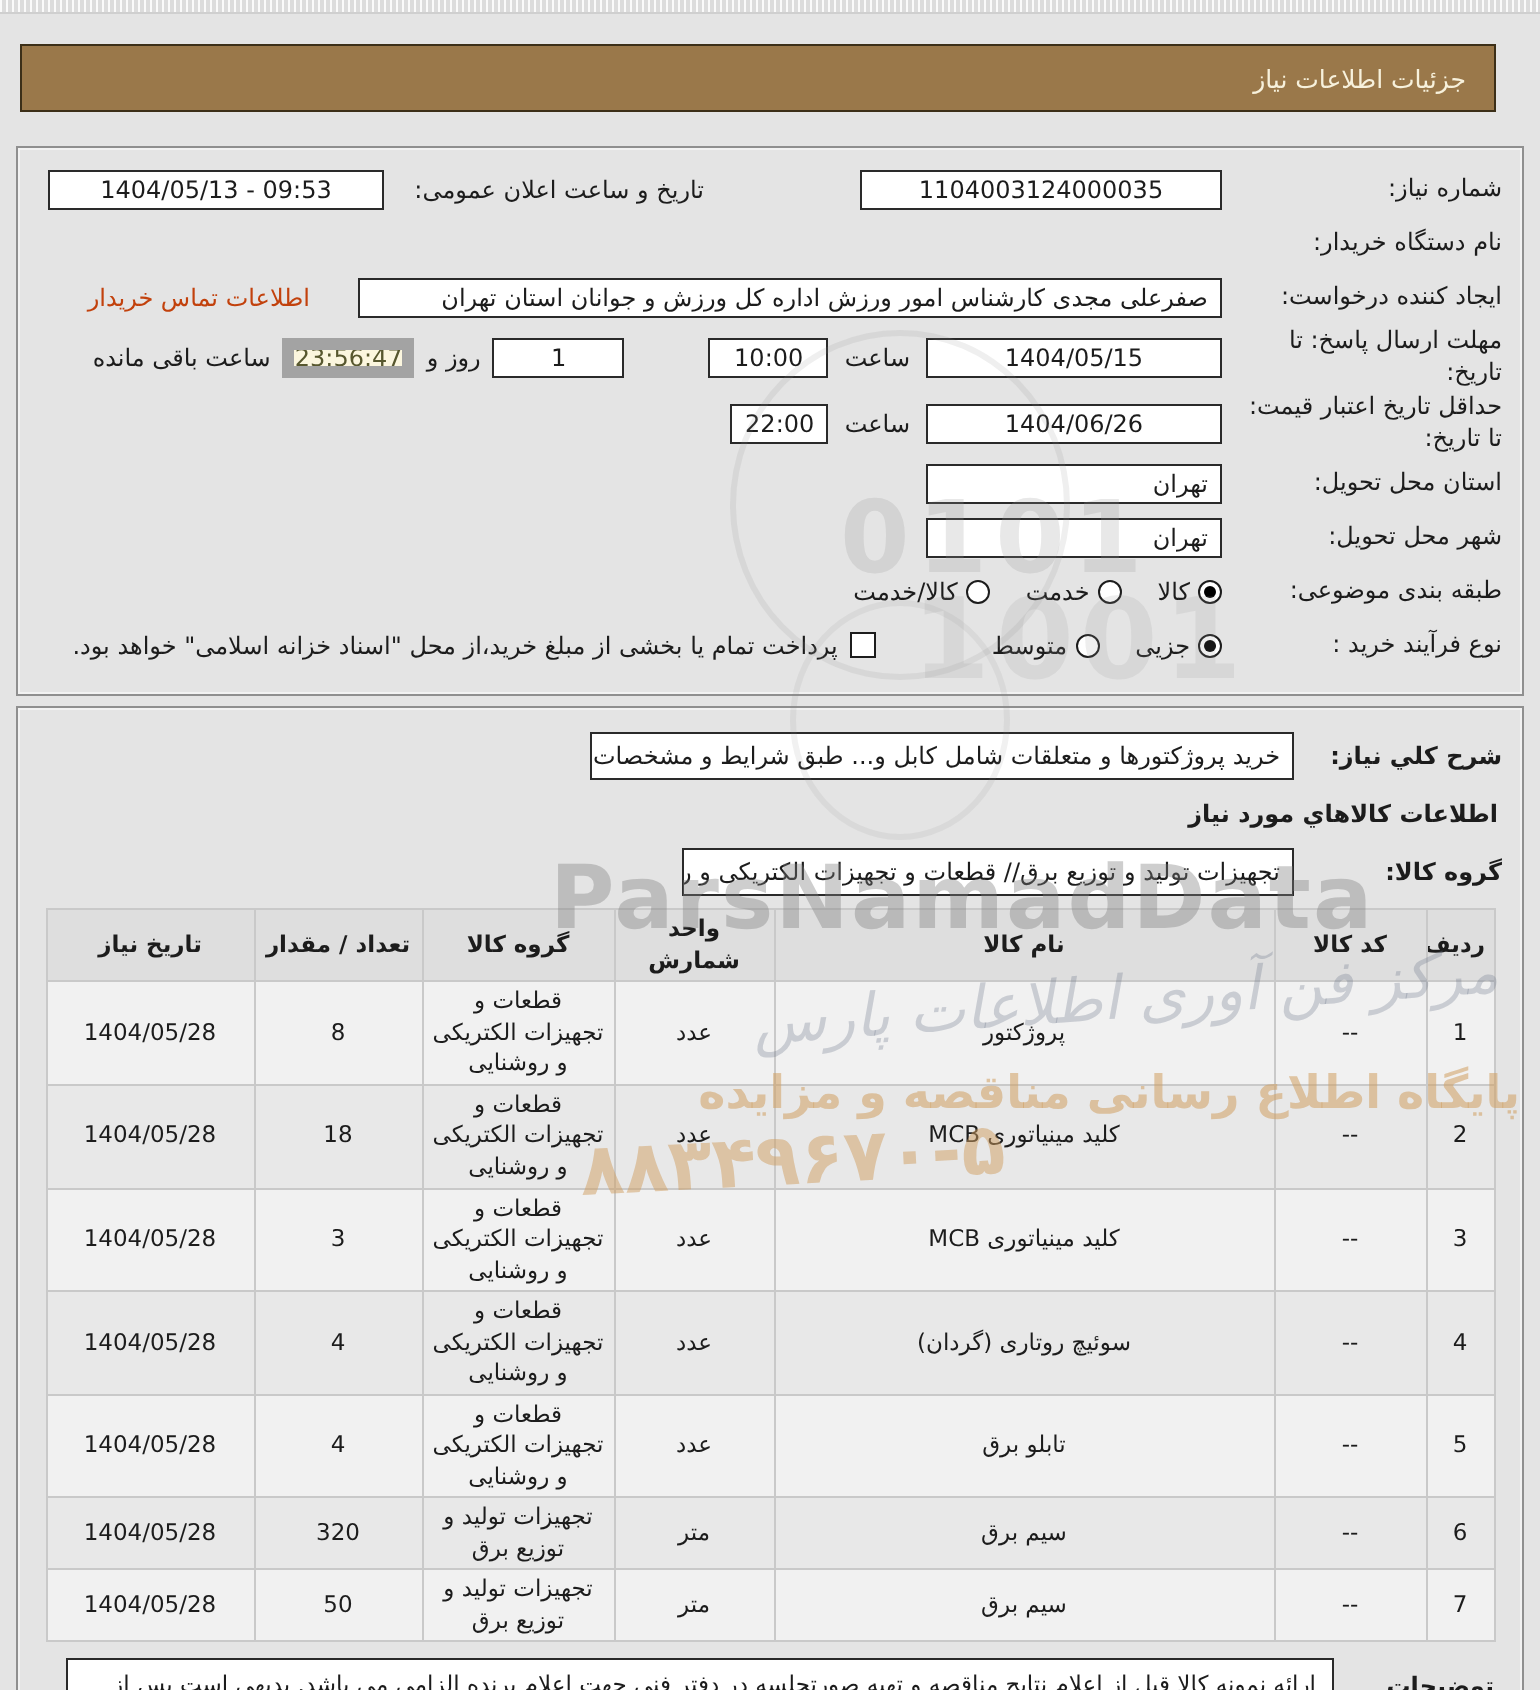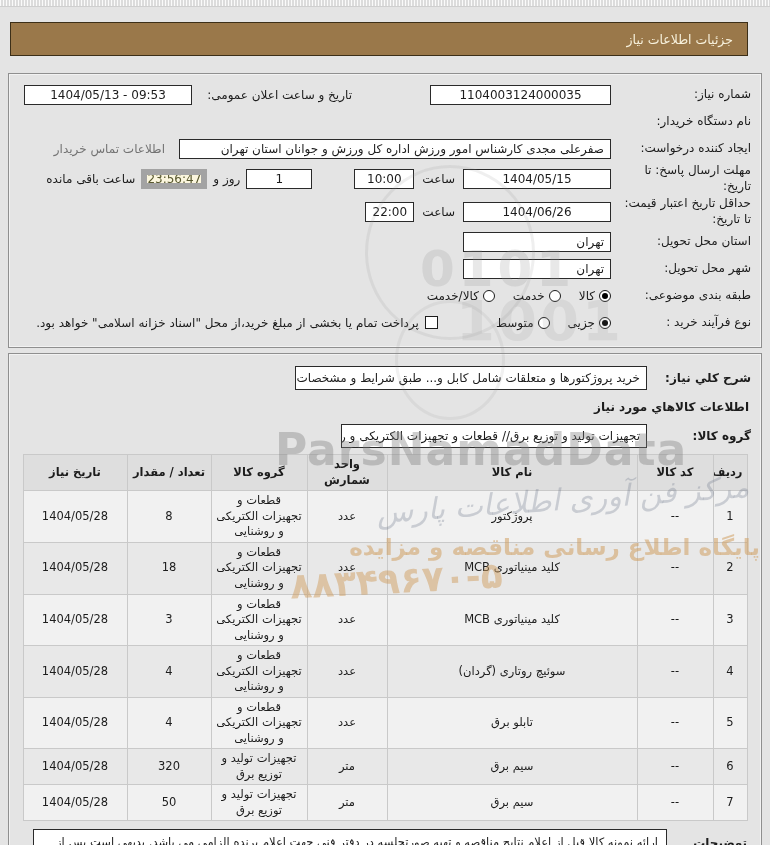--- a/index.html
+++ b/index.html
@@ -49,21 +49,21 @@
     overflow: hidden;
     white-space: nowrap;
   }
   .vbox.center { justify-content: center; }
   .ltr { direction: ltr; }
   .hl {
     background: #fbf6de;
     border: 6px solid #a3a3a3;
     color: #57572e;
   }
-  .link { color: #737373; cursor: pointer; margin-right: 14px; white-space: nowrap; }
+  .link { color: #c2410c; cursor: pointer; margin-right: 24px; white-space: nowrap; }
   .radio {
     width: 12px; height: 12px; border-radius: 50%;
     border: 1px solid #1c1c1c; background: #fff;
     display: inline-block; position: relative; flex: 0 0 12px;
   }
   .radio.checked::after {
     content: ""; position: absolute; inset: 2px;
     background: #000; border-radius: 50%;
   }
   .checkbox {

